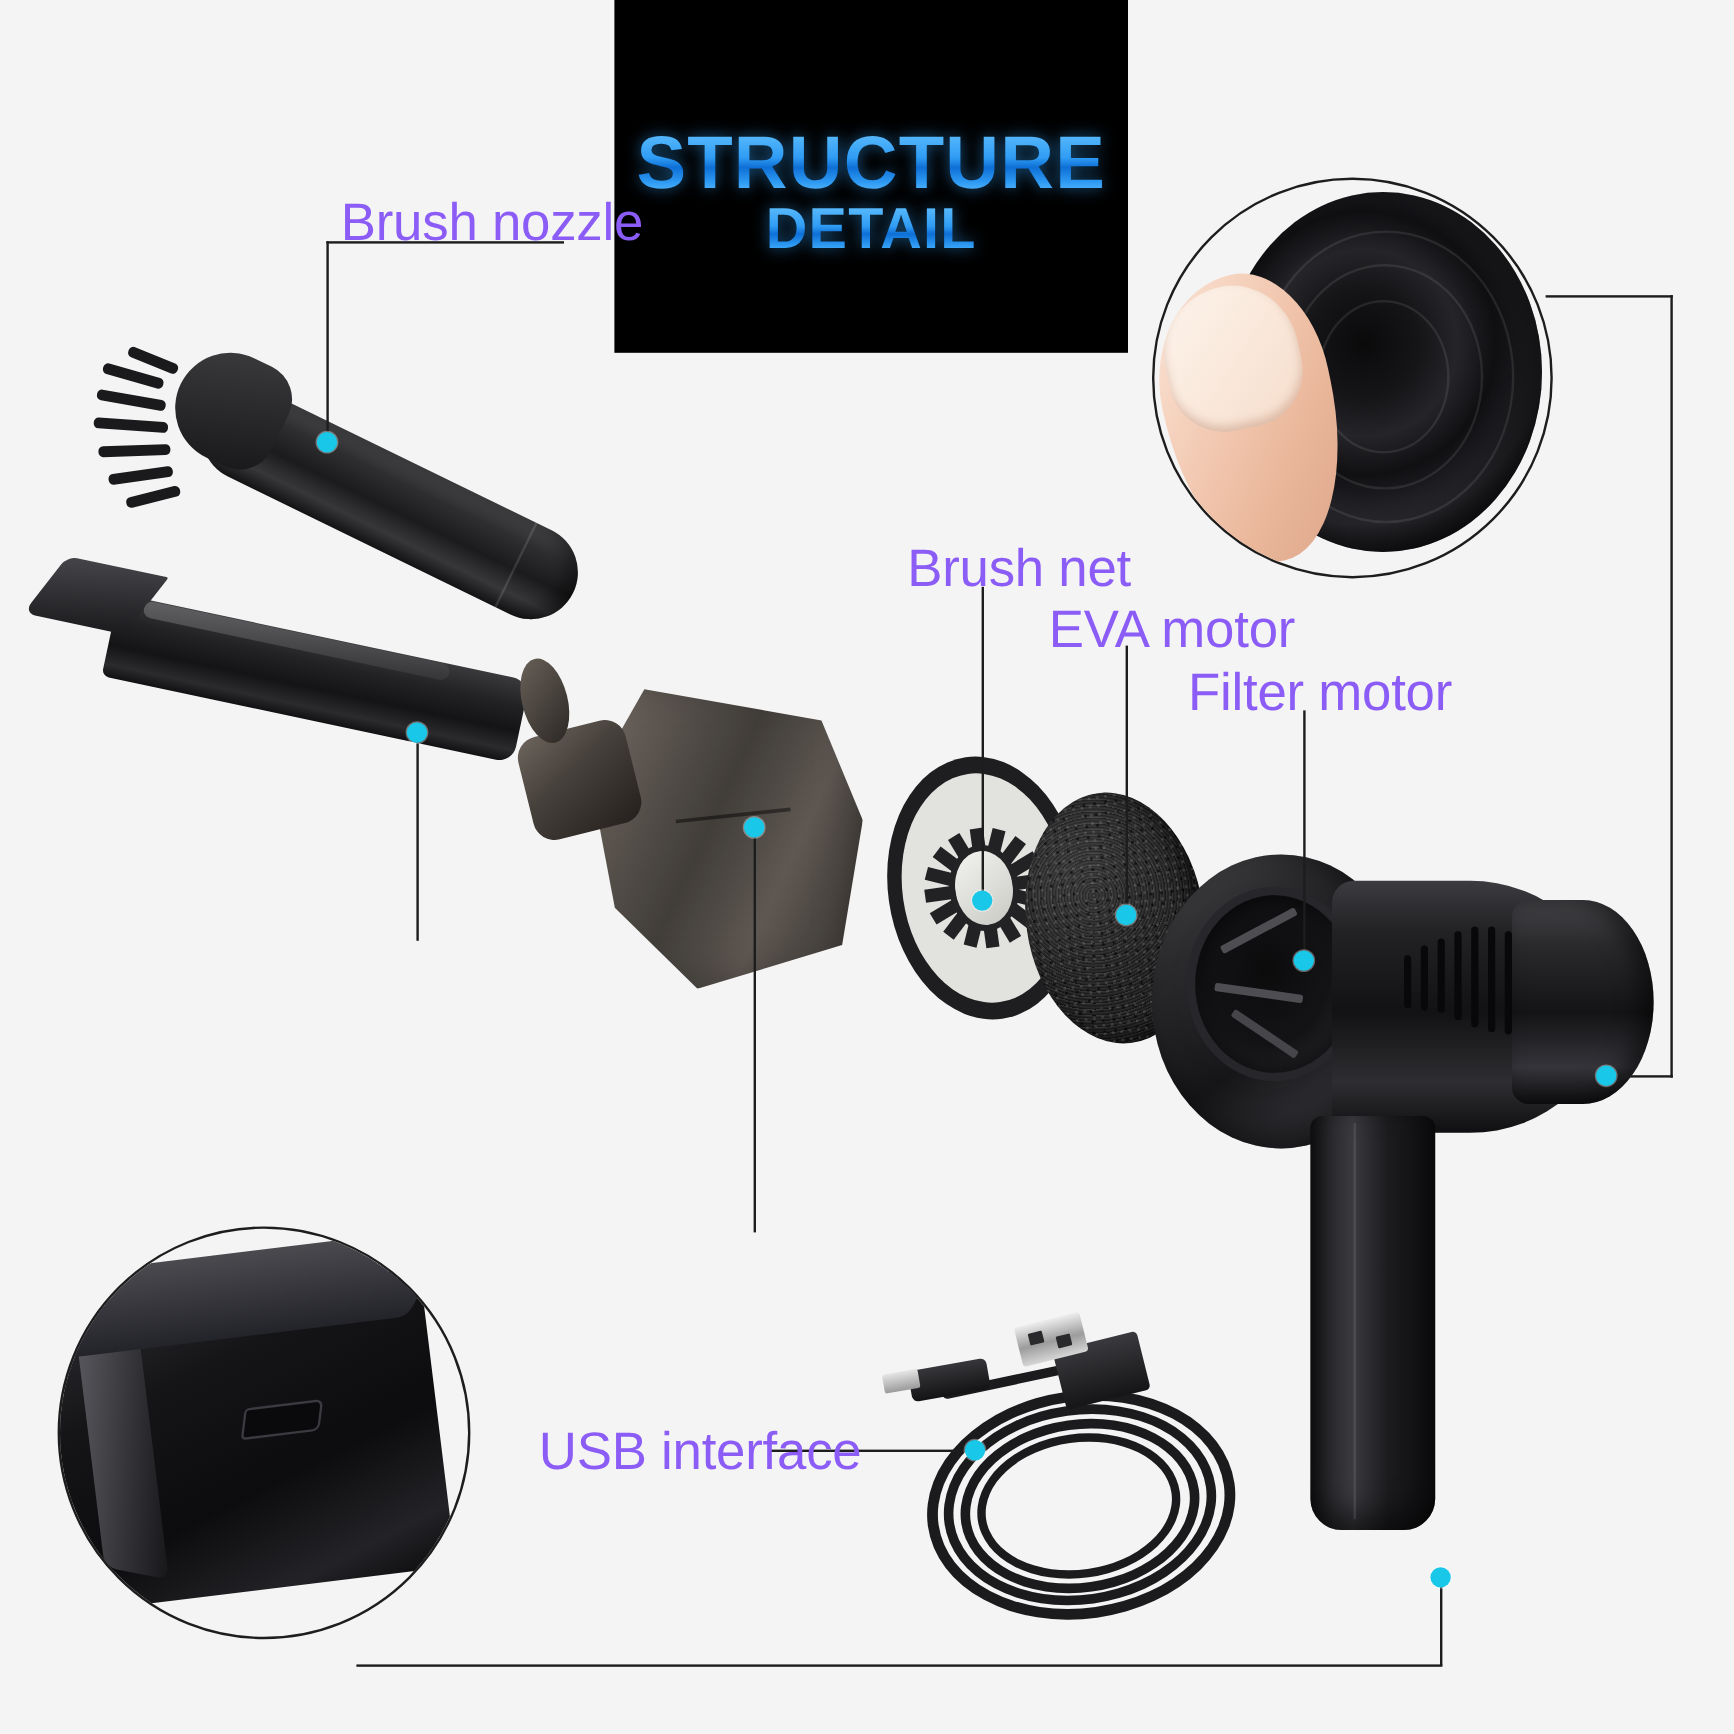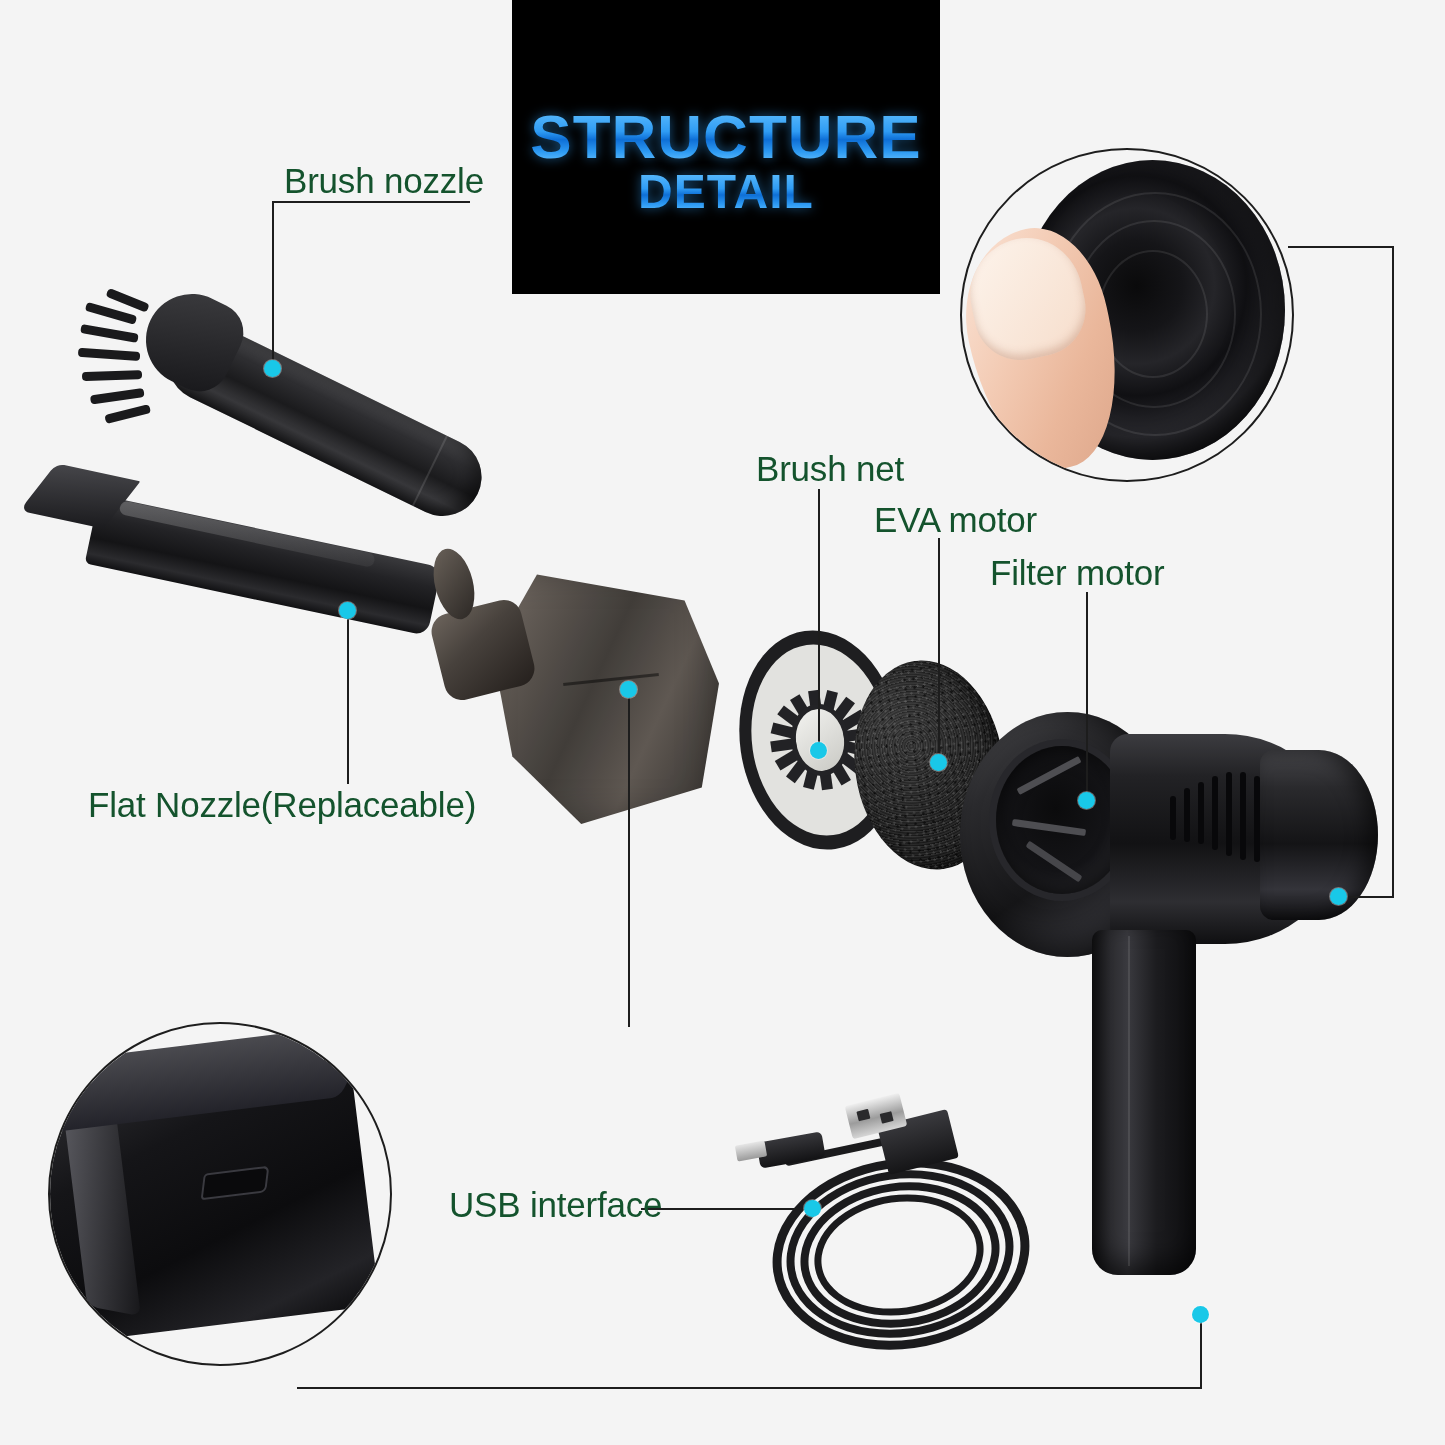--- a/index.html
+++ b/index.html
@@ -43,22 +43,22 @@
     background-clip: text;
     -webkit-text-fill-color: transparent;
     text-shadow: 0 0 10px rgba(60,160,255,0.0);
     filter: drop-shadow(0 0 6px rgba(47,156,244,0.55));
   }
   .title-line.line2 { font-size: 48px; }
 
   
   .label {
     position: absolute;
-    color: #14532d;
-    font-size: 35px;
+    color: #8b5cf6;
+    font-size: 44px;
     font-family: "Liberation Sans", sans-serif;
     white-space: nowrap;
     letter-spacing: -0.2px;
   }
 
   
   .lineH, .lineV {
     position: absolute;
     background: #1d1d1d;
   }
@@ -557,19 +557,18 @@
   <div class="lineH" style="left:1288px;top:246px;width:106px;"></div>
   <div class="lineV" style="left:1392px;top:246px;height:652px;"></div>
   <div class="lineH" style="left:1344px;top:896px;width:50px;"></div>
   <div class="dot" style="left:1330px;top:888px;"></div>
 
   <div class="lineH" style="left:297px;top:1387px;width:905px;"></div>
   <div class="lineV" style="left:1200px;top:1320px;height:68px;"></div>
   <div class="dot" style="left:1192px;top:1306px;"></div>
 
   <div class="label" style="left:284px;top:161px;">Brush nozzle</div>
-  <div class="label" style="left:88px;top:785px;">Flat Nozzle(Replaceable)</div>
   <div class="label" style="left:756px;top:449px;">Brush net</div>
   <div class="label" style="left:874px;top:500px;">EVA motor</div>
   <div class="label" style="left:990px;top:553px;">Filter motor</div>
   <div class="label" style="left:449px;top:1185px;">USB interface</div>
 
 </div>
 
 </body></html>

